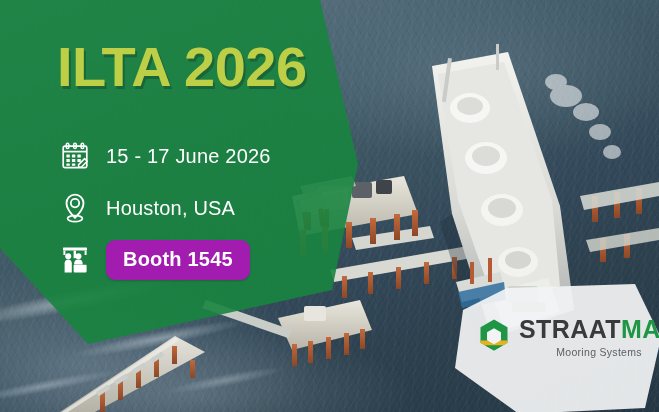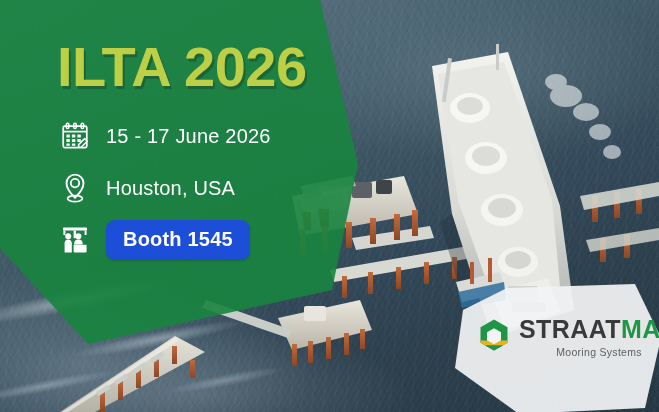--- a/index.html
+++ b/index.html
@@ -52,31 +52,31 @@
   
   .content {
     position:absolute; left:0; top:0; width:360px; height:412px;
   }
   .headline {
     position:absolute; left:57px; top:39px;
     font-size:56px; font-weight:700; letter-spacing:-.5px; line-height:1;
     color:#bccf46;
     text-shadow:2px 3px 0 rgba(22,78,45,.55);
   }
-  .rows { position:absolute; left:52px; top:112px; width:300px; }
+  .rows { position:absolute; left:52px; top:132px; width:300px; }
   .row { display:flex; align-items:center; height:48px; }
   .row + .row { margin-top:4px;text-align:center; }
   .ico { width:46px; flex:0 0 46px; display:flex; align-items:center; justify-content:center; }
   .ico svg { display:block; }
   .rtext {
     color:#ffffff; font-size:20px; font-weight:400; letter-spacing:.2px;
     margin-left:8px; white-space:nowrap;
   }
   .badge {
-    margin-left:8px; background:#1d4ed8; color:#ffffff;
+    margin-left:8px; background:#a21caf; color:#ffffff;
     font-size:20px; font-weight:700; letter-spacing:.2px;
     padding:8px 17px 9px; border-radius:9px; white-space:nowrap;
     box-shadow:0 1px 2px rgba(0,0,0,.18);
   }
 
   
   .plate {
     position:absolute; left:449px; top:284px; width:212px; height:130px;
   }
   .plate svg.plate-bg { position:absolute; inset:0; }

